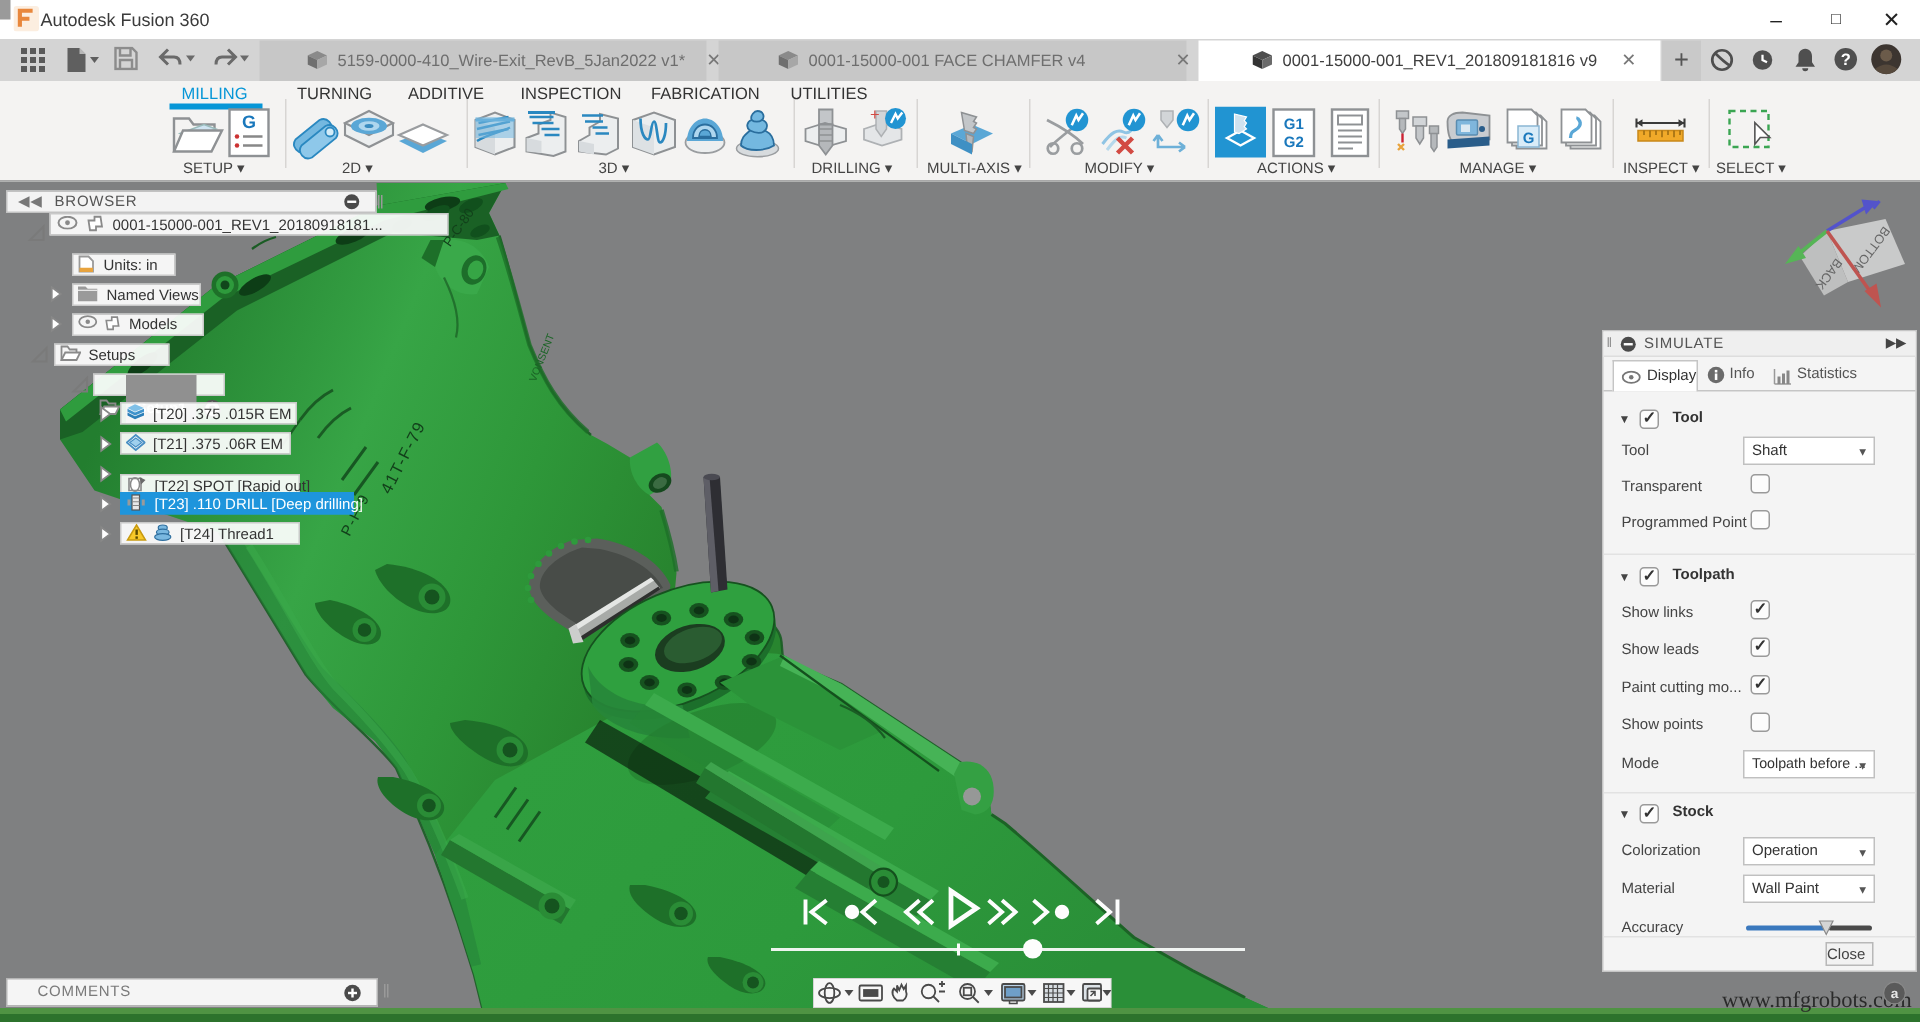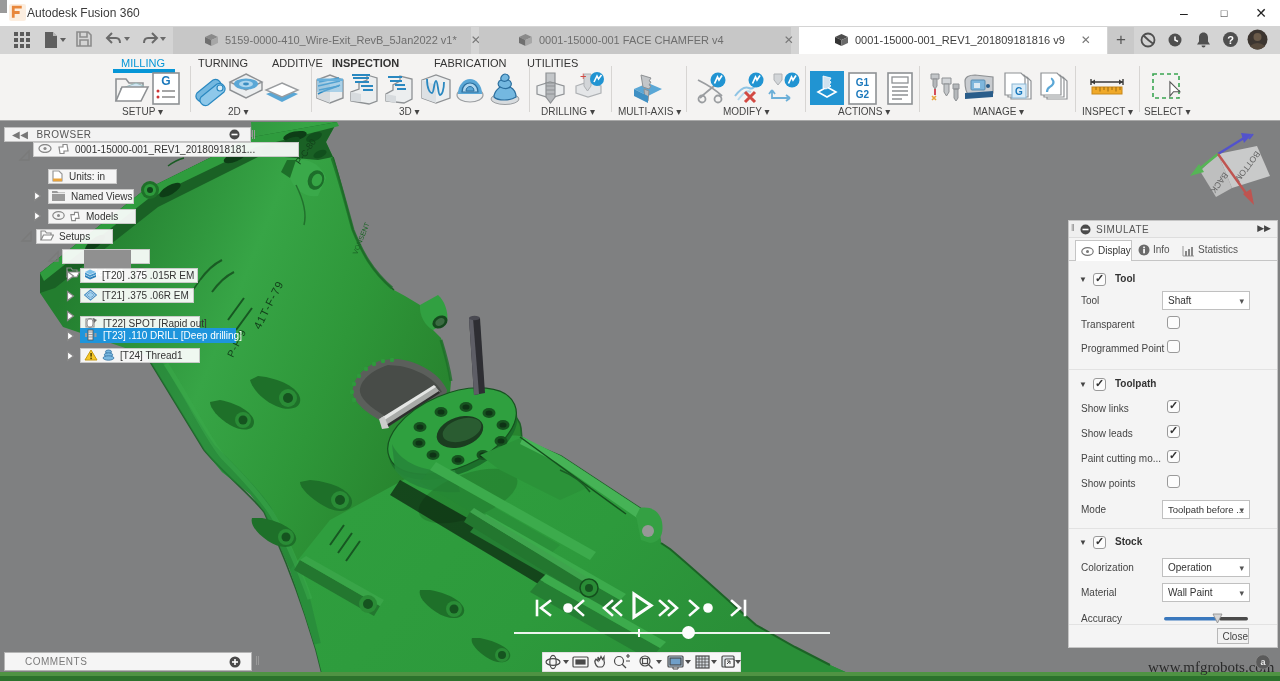--- a/index.html
+++ b/index.html
@@ -141,21 +141,21 @@
     <circle cx="10.5" cy="10.5" r="10" fill="#3c3530"></circle>
     <circle cx="10.5" cy="8" r="4" fill="#6b5b4a"></circle>
     <path d="M3 17 q7.5 -6 15 0 a10 10 0 0 1 -15 0 z" fill="#56493c"></path>
   </svg>
 
 <div id="ribbon" class="abs">
   <div class="rtab on abs" style="left:121px;">MILLING</div>
   <div id="milling-ul" class="abs"></div>
   <div class="rtab abs" style="left:198px;">TURNING</div>
   <div class="rtab abs" style="left:272px;">ADDITIVE</div>
-  <div class="rtab abs" style="left:332px;font-weight:bold;">INSPECTION</div>
+  <div class="rtab abs" style="left:347px;">INSPECTION</div>
   <div class="rtab abs" style="left:434px;">FABRICATION</div>
   <div class="rtab abs" style="left:527px;">UTILITIES</div>
 
   <div class="glabel abs" style="left:122px;">SETUP ▾</div>
   <div class="glabel abs" style="left:228px;">2D ▾</div>
   <div class="glabel abs" style="left:399px;">3D ▾</div>
   <div class="glabel abs" style="left:541px;">DRILLING ▾</div>
   <div class="glabel abs" style="left:618px;">MULTI-AXIS ▾</div>
   <div class="glabel abs" style="left:723px;">MODIFY ▾</div>
   <div class="glabel abs" style="left:838px;">ACTIONS ▾</div>
@@ -817,21 +817,21 @@
     </div>
   <div class="srow" style="top:392px;">
       <span class="slabel">Accuracy</span>
     <svg style="position:absolute; left:95px; top:0;" width="84" height="12" viewBox="0 0 84 12">
       <rect x="0" y="4" width="55" height="3.4" rx="1.7" fill="#3a78bd"></rect>
       <rect x="55" y="4" width="29" height="3.4" rx="1.7" fill="#4a4a4a"></rect>
       <path d="M 49,1 h9 l-4.5,9 z" fill="#d5d5d5" stroke="#8a8a8a" stroke-width="0.8"></path>
     </svg>
   </div>
   <div class="sdiv" style="top:403px;"></div>
-  <div style="position:absolute; left:148px; top:407px; width:32px; height:16px; background:#f2f2f2; border:1px solid #b8b8b8; font-size:10px; color:#444; text-align:right; line-height:15px;">Close</div>
+  <div style="position:absolute; left:148px; top:407px; width:32px; height:16px; background:#f2f2f2; border:1px solid #b8b8b8; font-size:10px; color:#444; text-align:left; line-height:15px;">Close</div>
 </div>
 
 <div id="comments" class="abs"><span style="margin-left:20px; letter-spacing:0.5px;text-align:right;">COMMENTS</span><span style="position:absolute; right:10px; top:3px;"><svg width="12" height="12" viewBox="0 0 12 12">
         <circle cx="6" cy="6" r="5.5" fill="#4a4a4a"></circle>
         <rect x="3" y="5.2" width="6" height="1.6" fill="#fff"></rect>
         <rect x="5.2" y="3" width="1.6" height="6" fill="#fff"></rect>
       </svg></span></div>
 <div class="abs" style="left:256px; top:656px; width:3px; height:9px; border-left:1px solid #9a9a9a; border-right:1px solid #9a9a9a;"></div>
 
 <div id="bstrip1" class="abs"></div>

